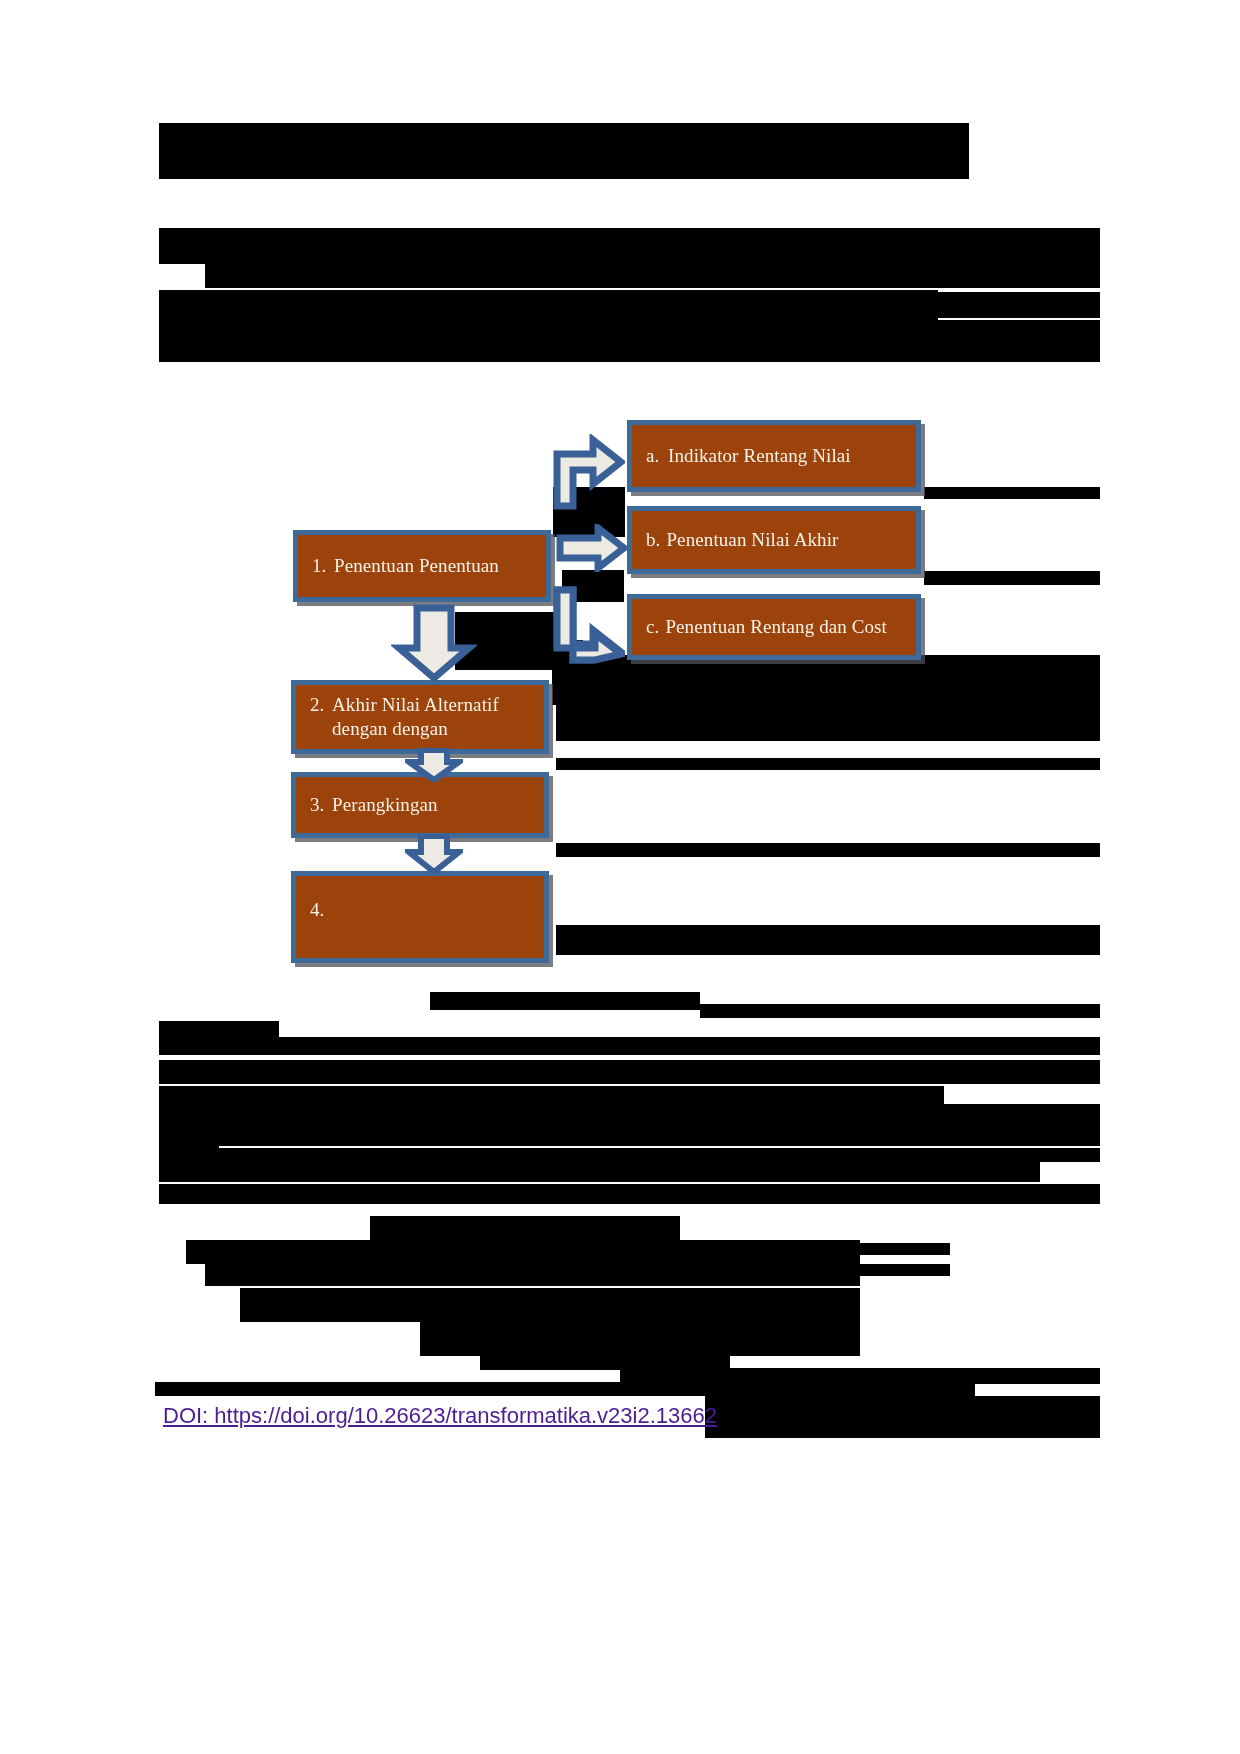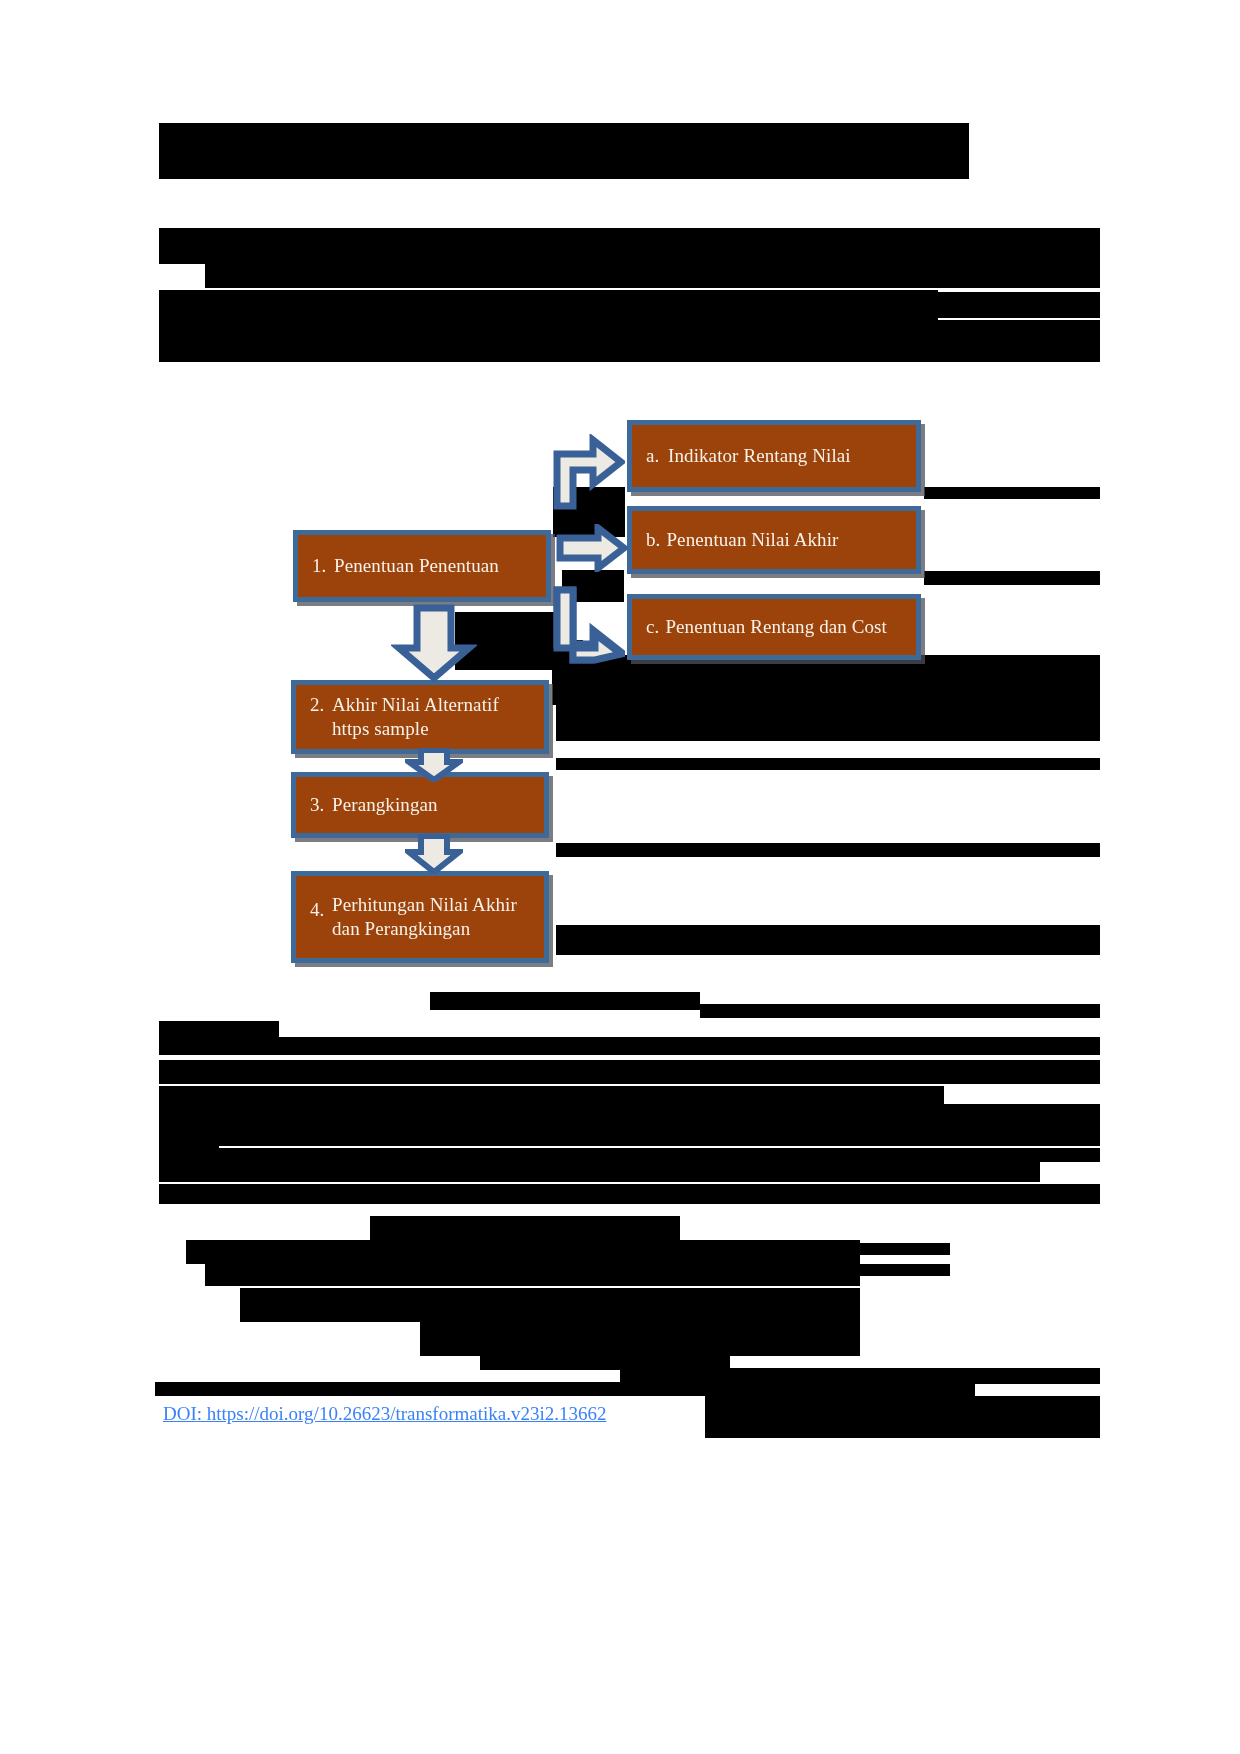--- a/index.html
+++ b/index.html
@@ -49,23 +49,23 @@
 
   
   .arrow {
     position: absolute;
   }
   .arrow svg { display: block; }
 
   
   .doi-line {
     position: absolute;
-    font-family: Liberation Serif, serif;
-    font-size: 19px;
-    color: #3b82f6;
+    font-family: Liberation Sans, sans-serif;
+    font-size: 22px;
+    color: #4c1d95;
     text-decoration: underline;
     white-space: nowrap;
   }
 </style>
 </head>
 <body>
 
 <div class="page">
 
   <div id="redaction-layer">
@@ -132,35 +132,31 @@
 
     <div class="flow-box" style="left:627px; top:594px; width:294px; height:66px;">
       <span class="num" style="min-width:0;margin-right:6px;">c.</span>
       <span class="txt">Penentuan Rentang dan Cost</span>
     </div>
 
     <div class="flow-box" style="left:291px; top:680px; width:258px; height:74px; align-items:center;">
       <span class="num" style="align-self:flex-start;margin-top:4px;">2.</span>
       <span class="txt">
         <span>Akhir Nilai Alternatif</span><br>
-        <span>https sample</span>
+        <span>dengan dengan</span>
       </span>
     </div>
 
     <div class="flow-box" style="left:291px; top:772px; width:258px; height:66px;">
       <span class="num">3.</span>
       <span class="txt">Perangkingan</span>
     </div>
 
     <div class="flow-box" style="left:291px; top:871px; width:258px; height:92px;">
       <span class="num" style="align-self:flex-start;margin-top:18px;">4.</span>
-      <span class="txt">
-        <span>Perhitungan Nilai Akhir</span><br>
-        <span>dan Perangkingan</span>
-      </span>
     </div>
 
     <div class="arrow" style="left:553px; top:434px; width:72px; height:76px;">
       <svg width="72" height="76" viewBox="0 0 72 76">
         <path d="M4 72 L4 20 L40 20 L40 6 L68 28 L40 50 L40 36 L20 36 L20 72 Z" fill="#EDEAE3" stroke="#3A6098" stroke-width="7" stroke-linejoin="miter"></path>
       </svg>
     </div>
 
     <div class="arrow" style="left:556px; top:524px; width:72px; height:48px;">
       <svg width="72" height="48" viewBox="0 0 72 48">

